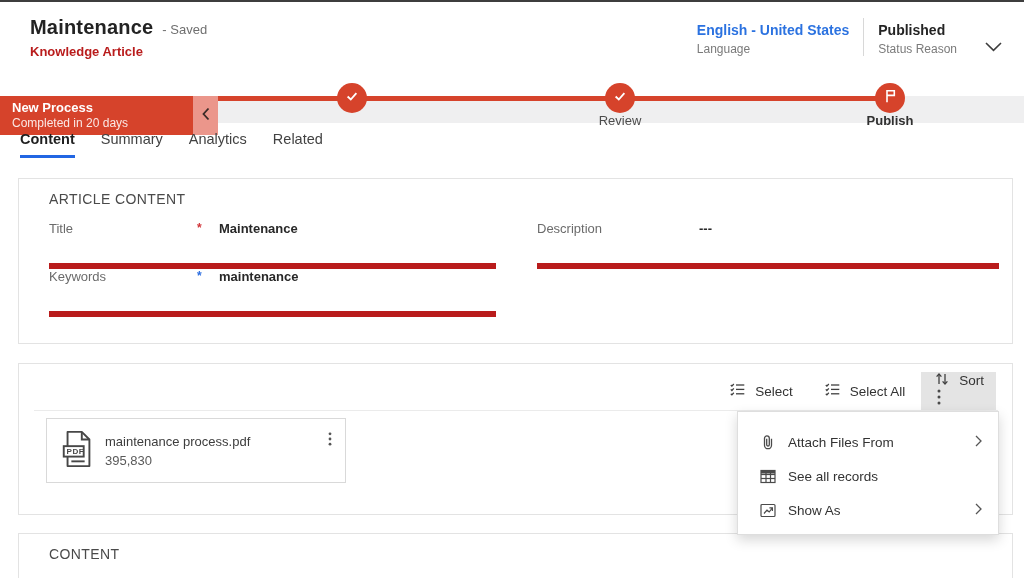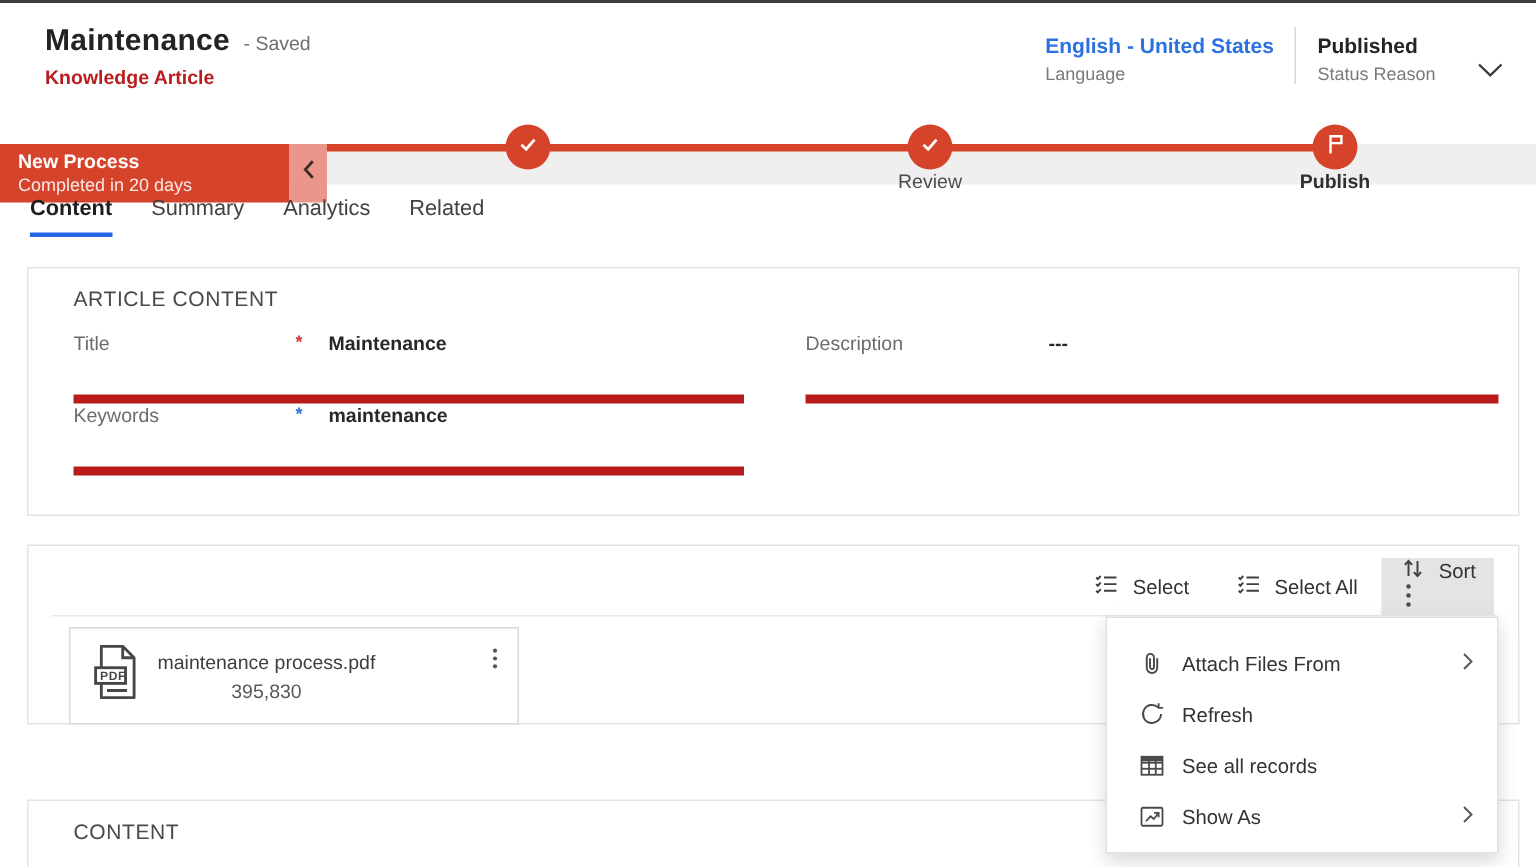--- a/index.html
+++ b/index.html
@@ -36,21 +36,21 @@
   .stage-label.active { font-weight:bold; color:#303030; }
 
   
   .tabs { position:absolute; top:131px; left:20px; display:flex; gap:26px; }
   .tab { font-size:14.5px; color:#424242; padding-bottom:8px; cursor:pointer; border-bottom:3px solid transparent; }
   .tab.active { font-weight:bold; color:#1f1f1f; border-bottom-color:#2266e3; }
 
   
   .card { position:absolute; left:18px; width:995px; background:#fff; border:1px solid #e3e3e3; box-sizing:border-box; }
   .card-article { top:178px; height:166px; }
-  .card-attach { top:363px; height:120px;text-align:center; }
+  .card-attach { top:363px; height:152px; }
   .card-content { top:533px; height:60px; }
   .sec-title { position:absolute; left:30px; top:12px; font-size:14px; color:#4a4a4a; letter-spacing:.4px; }
 
   .col-left { position:absolute; left:30px; top:42px; width:447px; }
   .col-right { position:absolute; left:518px; top:42px; width:462px; }
   .frow { display:flex; height:42px; border-bottom:6px solid #b91c1c; }
   .flabel { width:148px; font-size:13px; color:#6b6b6b; }
   .col-right .flabel { width:140px; }
   .fmark { width:22px; font-size:12px; font-weight:bold; }
   .fmark.req { color:#d13438; }
@@ -281,29 +281,20 @@
       </span>
       <span class="mi-label">Attach Files From</span>
       <span>
         <svg width="7" height="12" viewBox="0 0 7 12">
             <polyline points="1,1 6,6 1,11" fill="none" stroke="#555" stroke-width="1.3"></polyline>
           </svg>
       </span>
     </div>
     <div class="menu-item">
       <span class="mi-icon">
-        <svg width="16" height="16" viewBox="0 0 16 16">
-            <path d="M14 8a6 6 0 1 1-1.9-4.4" fill="none" stroke="#4a4a4a" stroke-width="1.3"></path>
-            <polyline points="12.4,0.8 12.4,3.9 15.4,3.9" fill="none" stroke="#4a4a4a" stroke-width="1.3"></polyline>
-          </svg>
-      </span>
-      <span class="mi-label">Refresh</span>
-    </div>
-    <div class="menu-item">
-      <span class="mi-icon">
         <svg width="16" height="15" viewBox="0 0 16 15">
             <g fill="none" stroke="#4a4a4a" stroke-width="1.2">
               <rect x="1" y="1.5" width="14" height="12"></rect>
               <line x1="1" y1="5.5" x2="15" y2="5.5"></line>
               <line x1="1" y1="9.5" x2="15" y2="9.5"></line>
               <line x1="6" y1="1.5" x2="6" y2="13.5"></line>
               <line x1="10.5" y1="1.5" x2="10.5" y2="13.5"></line>
             </g>
             <rect x="1" y="1.5" width="14" height="3" fill="#4a4a4a"></rect>
           </svg>

